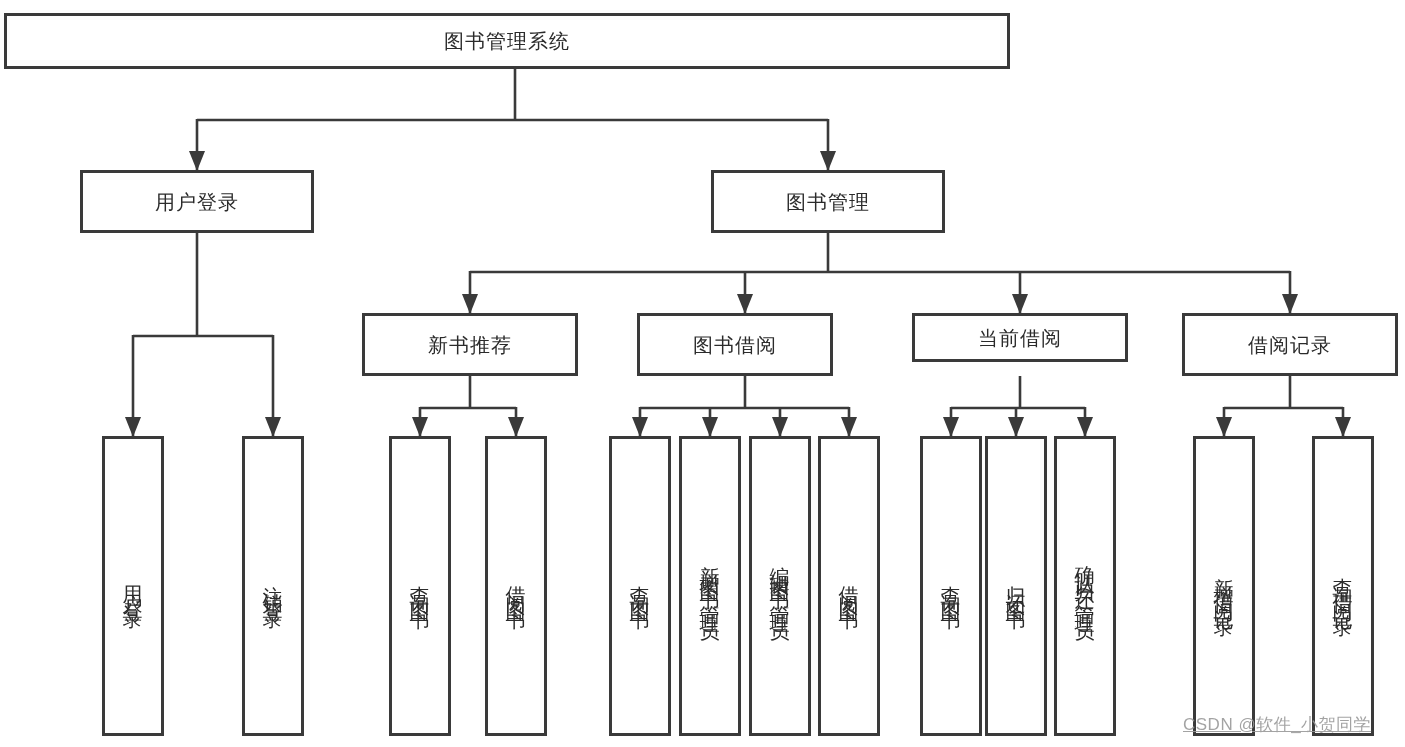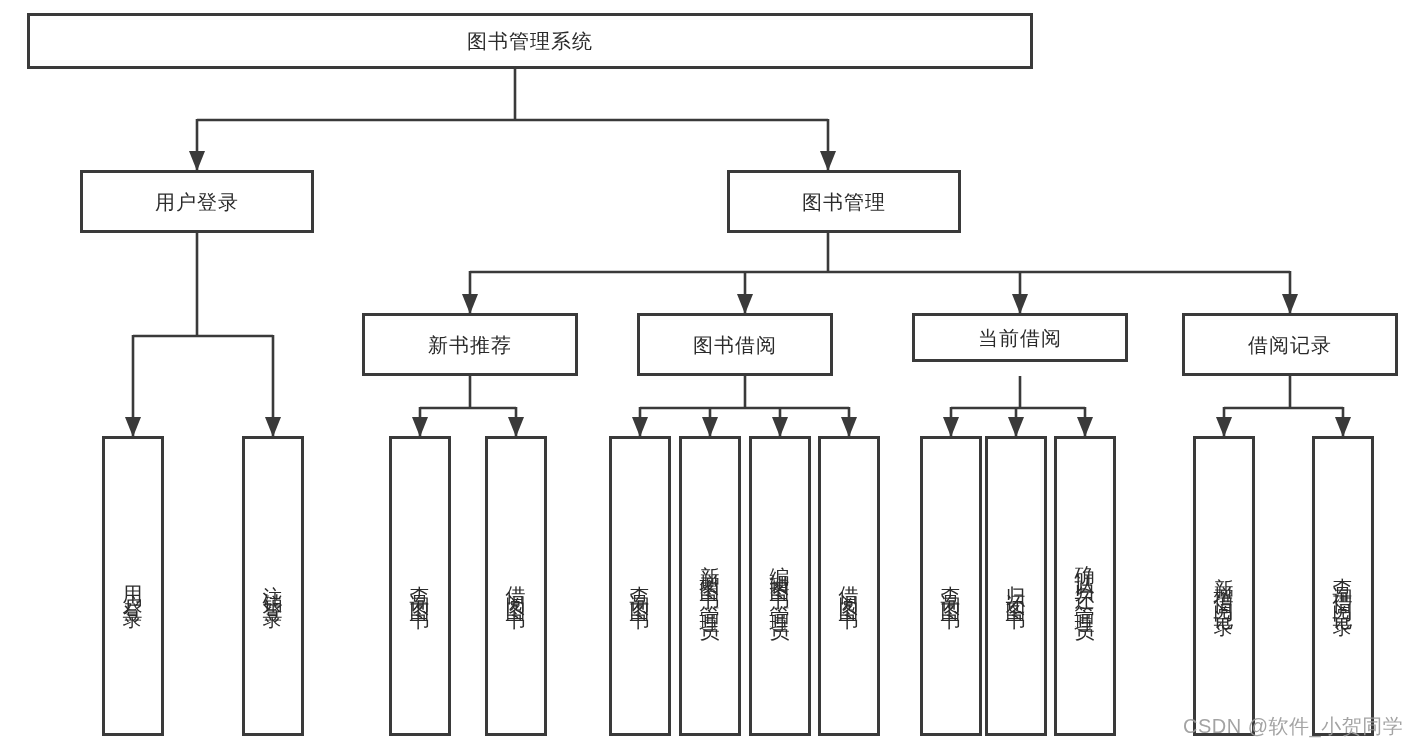--- a/index.html
+++ b/index.html
@@ -23,23 +23,23 @@
     font-size:20px; color:var(--text);
     letter-spacing:1px; line-height:1; text-align:center;
     z-index:2;
   }
   .box.v{
     writing-mode:vertical-rl; text-orientation:mixed;
     letter-spacing:8px; font-size:20px;
   }
   .watermark{
     position:absolute; left:1183px; top:713px; width:220px;
-    font-size:20px; letter-spacing:0.5px;
+    font-size:17px; letter-spacing:0.5px;
     color:var(--watermark); opacity:0.9;
-    z-index:3; white-space:nowrap;
+    z-index:3; white-space:nowrap;text-decoration:underline;
   }
 </style>
 </head>
 <body>
 
 <div class="canvas">
 
   <svg class="connectors" viewBox="0 0 1405 747" xmlns="http://www.w3.org/2000/svg">
     <defs>
       <marker id="arrow" markerUnits="userSpaceOnUse" markerWidth="20" markerHeight="16" viewBox="0 0 20 16" refX="19" refY="8" orient="auto">
@@ -95,24 +95,24 @@
     </g>
 
     <g>
       <path d="M1290,376 L1290,409"></path>
       <path d="M1224,408 L1343,408"></path>
       <path d="M1224,407 L1224,436" marker-end="url(#arrow)"></path>
       <path d="M1343,407 L1343,436" marker-end="url(#arrow)"></path>
     </g>
   </svg>
 
-  <div class="box" style="left:27px; top:13px; width:1006px; height:56px;">图书管理系统</div>
+  <div class="box" style="left:4px; top:13px; width:1006px; height:56px;">图书管理系统</div>
 
   <div class="box" style="left:80px; top:170px; width:234px; height:63px;">用户登录</div>
-  <div class="box" style="left:711px; top:170px; width:234px; height:63px;margin-left:16px;">图书管理</div>
+  <div class="box" style="left:711px; top:170px; width:234px; height:63px;">图书管理</div>
 
   <div class="box" style="left:362px; top:313px; width:216px; height:63px;">新书推荐</div>
   <div class="box" style="left:637px; top:313px; width:196px; height:63px;">图书借阅</div>
   <div class="box" style="left:912px; top:313px; width:216px; height:49px;">当前借阅</div>
   <div class="box" style="left:1182px; top:313px; width:216px; height:63px;">借阅记录</div>
 
   <div class="box v" style="left:102px; top:436px; width:62px; height:300px;">用户登录</div>
   <div class="box v" style="left:242px; top:436px; width:62px; height:300px;">注销登录</div>
 
   <div class="box v" style="left:389px; top:436px; width:62px; height:300px;">查询图书</div>

